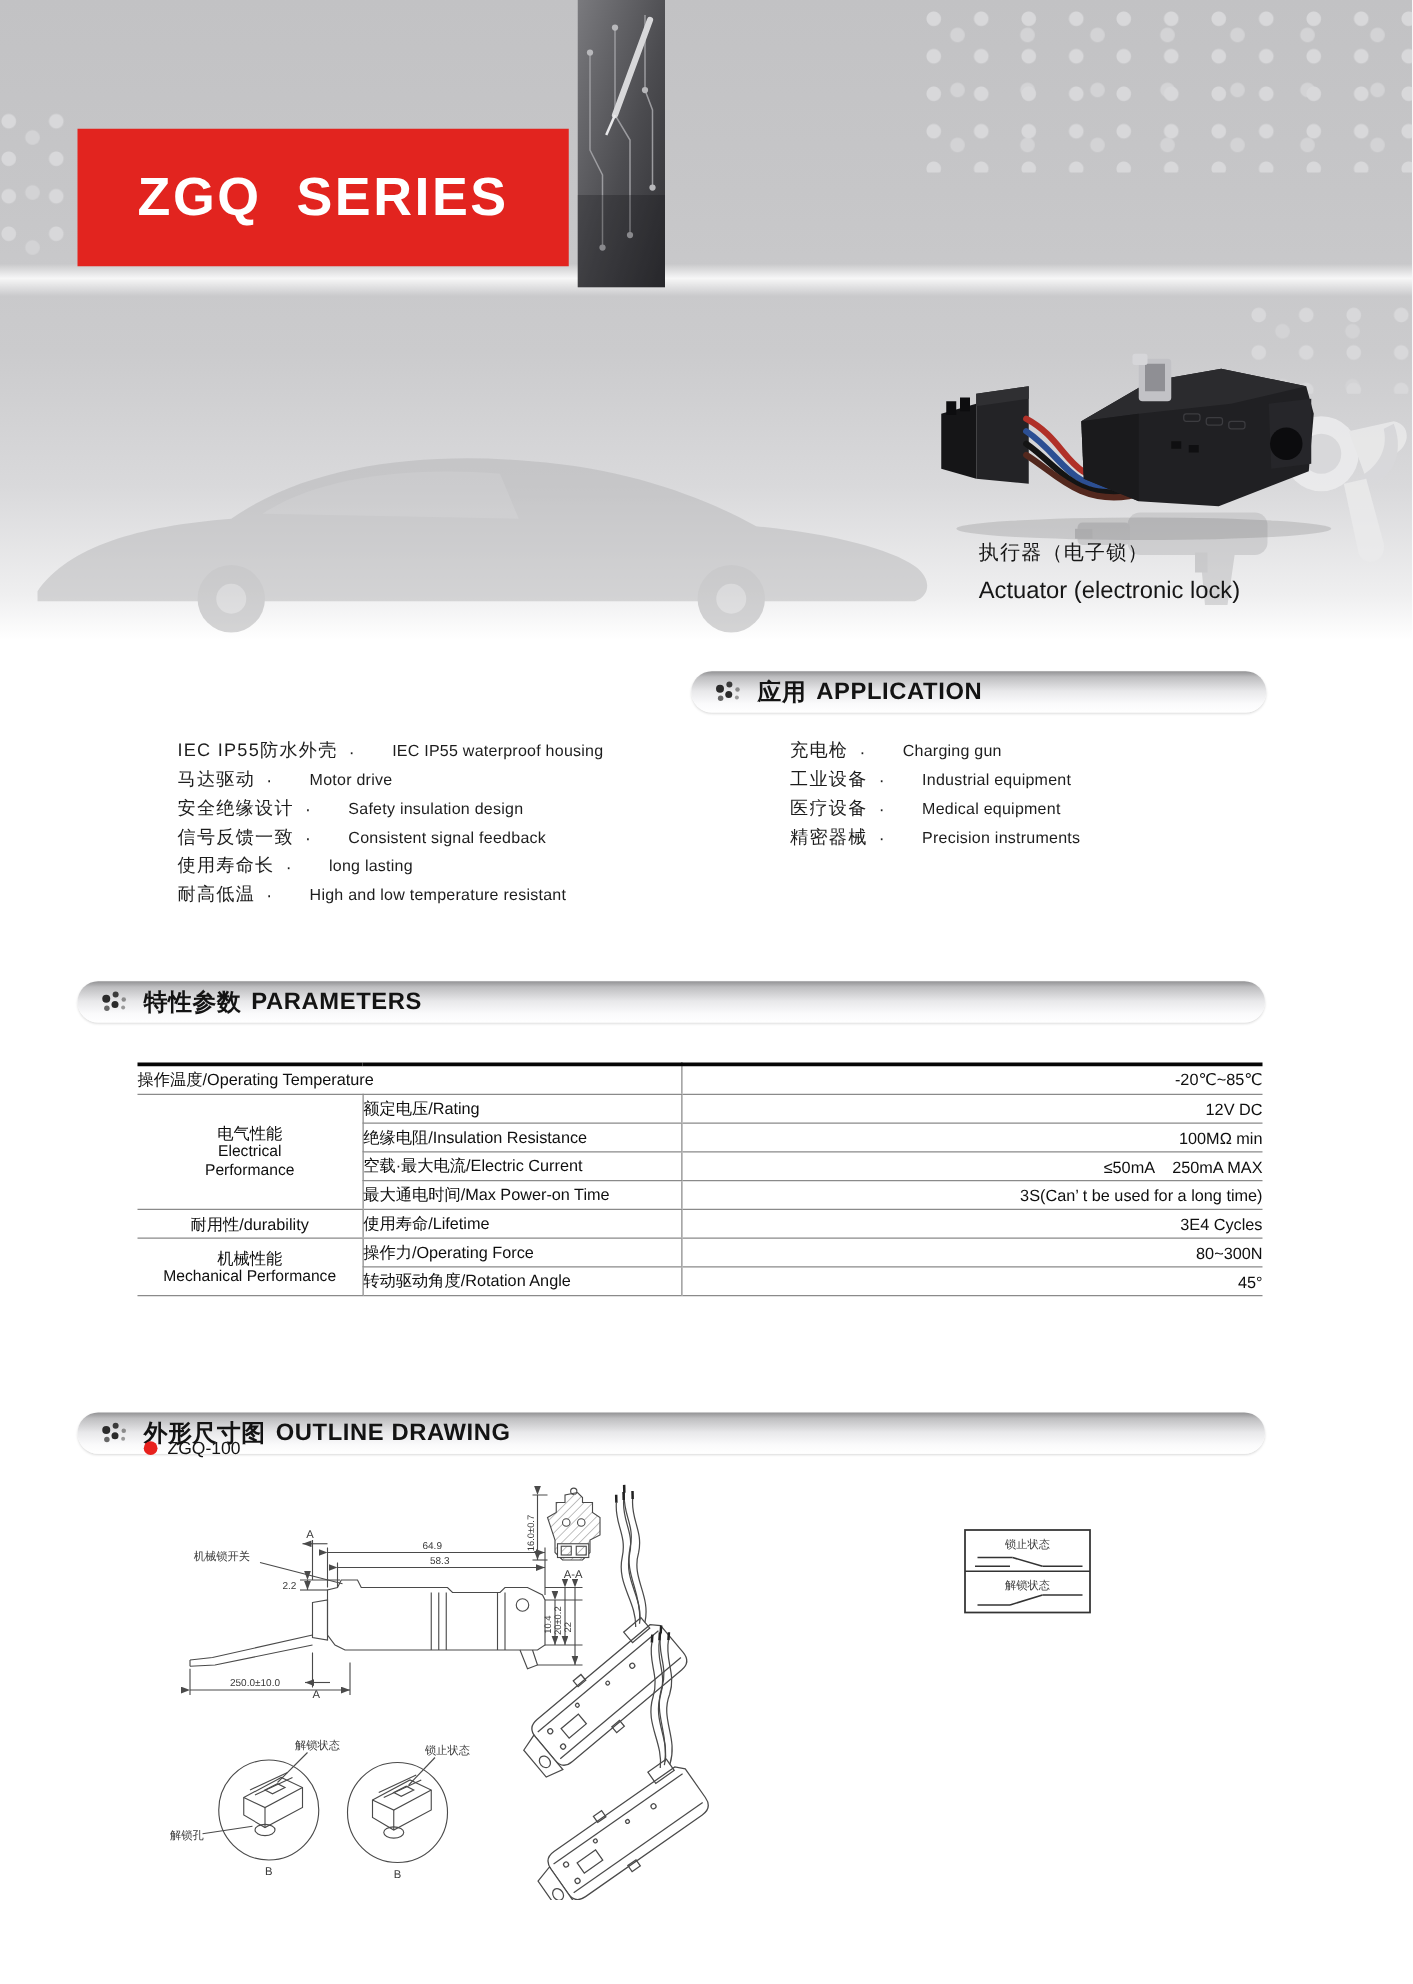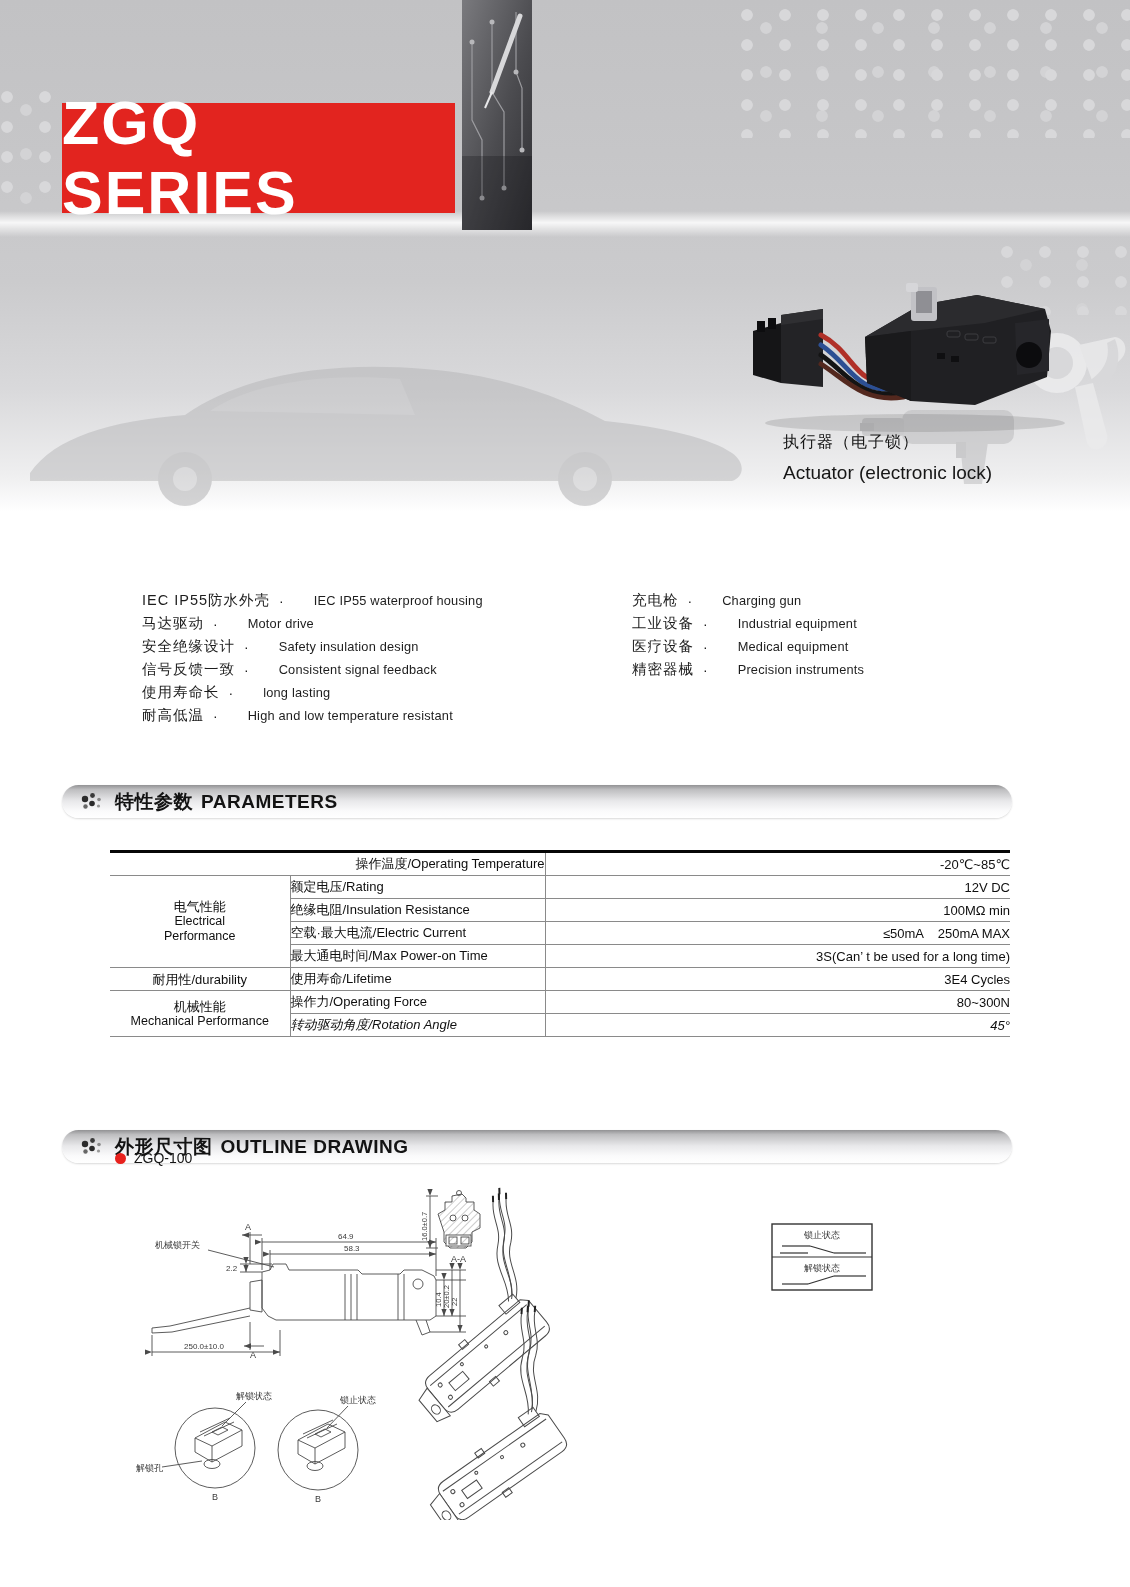--- a/index.html
+++ b/index.html
@@ -12,21 +12,21 @@
     background:linear-gradient(180deg,#c2c2c4 0%,#c6c6c8 30%,#cbcbcd 55%,#d9d9db 76%,#efeff0 93%,#ffffff 100%);}
   .hero-band{position:absolute;left:0;top:211px;width:1130px;height:26px;
     background:linear-gradient(180deg,rgba(255,255,255,0) 0%,rgba(255,255,255,0.85) 45%,rgba(255,255,255,0) 100%);}
   .dots{position:absolute;
     background-image:
       radial-gradient(circle at 7px 7px,#d8d8da 5.4px,rgba(0,0,0,0) 6.2px),
       radial-gradient(circle at 7px 7px,#d3d3d5 5.4px,rgba(0,0,0,0) 6.2px);
     background-size:38px 30px,56px 44px;background-position:0 0,19px 13px;}
   .banner{position:absolute;left:62px;top:103px;width:393px;height:110px;background:#e2241f;
     display:flex;align-items:center;justify-content:center;}
-  .banner-text{color:#ffffff;font-size:61px;font-weight:bold;letter-spacing:2px;word-spacing:14px;}
+  .banner-text{color:#ffffff;font-size:43px;font-weight:bold;letter-spacing:2px;word-spacing:14px;}
   .strip{position:absolute;left:462px;top:0;width:70px;height:230px;}
   .photo{position:absolute;left:715px;top:265px;width:355px;height:175px;}
   .watermark{position:absolute;}
   .pname-zh{position:absolute;left:783px;top:432px;font-size:16px;letter-spacing:1px;color:#161616;}
   .pname-en{position:absolute;left:783px;top:462px;font-size:19px;color:#161616;}
 
   
   .bar{position:absolute;height:33px;border-radius:17px;display:flex;align-items:center;padding-left:18px;box-sizing:border-box;
     background:linear-gradient(180deg,#929294 0%,#bebec0 14%,#e8e8ea 48%,#fafafb 78%,#ffffff 100%);
     box-shadow:0 1px 2px rgba(0,0,0,0.15);}
@@ -46,22 +46,22 @@
   .li .zh{font-size:14.5px;letter-spacing:1px;}
   .li .sep{margin:0 9px;font-size:14px;}
   .li .en{font-size:12.8px;letter-spacing:0.2px;padding-left:21px;}
 
   
   .tablewrap{position:absolute;left:110px;top:850px;}
   table.params{border-collapse:collapse;width:900px;table-layout:fixed;
     border-top:3px solid #060606;border-bottom:1px solid #8a8a8a;}
   table.params td{border-bottom:1px solid #8a8a8a;height:22px;font-size:13px;color:#0f0f0f;
     vertical-align:middle;padding:0;}
-  table.params tr:last-child td{border-bottom:none;font-style:italic;}
-  td.merged{text-align:right;}
+  table.params tr:last-child td{border-bottom:none;}
+  td.merged{text-align:left;}
   td.group{text-align:center;line-height:15px;}
   td.group .gen{font-size:12.5px;}
   td.sub{text-align:left;padding-left:40px;border-left:1px solid #8a8a8a;}
   td.val{text-align:right;padding-left:166px;border-left:1px solid #8a8a8a;white-space:pre;}
 
   
   .model{position:absolute;left:115px;top:1150px;display:flex;align-items:center;}
   .model .bullet{width:11px;height:11px;background:#e8211d;border-radius:50%;margin-right:8px;}
   .model .mtext{font-size:14px;color:#141414;}
   .drawing{position:absolute;left:100px;top:1180px;width:930px;height:340px;}
@@ -162,20 +162,32 @@
         <rect x="222" y="88" width="8" height="6" fill="#0f0f11"></rect>
         <rect x="236" y="91" width="8" height="6" fill="#0f0f11"></rect>
       </g>
     </svg>
 
     <div class="pname-zh">执行器（电子锁）</div>
     <div class="pname-en">Actuator (electronic lock)</div>
   </div>
 
 
+  <div class="bar bar-application">
+    <svg class="dots-icon" width="24" height="22" viewBox="0 0 24 22">
+      <circle cx="5" cy="8" r="3.2" fill="#2b2b2b"></circle>
+        <circle cx="12.5" cy="4.5" r="2.4" fill="#3a3a3a"></circle>
+      <circle cx="19" cy="8.5" r="1.8" fill="#8a8a8a"></circle>
+        <circle cx="5.5" cy="15.5" r="2.2" fill="#666"></circle>
+      <circle cx="12" cy="12.5" r="2.8" fill="#2b2b2b"></circle>
+        <circle cx="18.5" cy="15" r="1.6" fill="#999"></circle>
+    </svg>
+    <span class="bt zh">应用</span>
+    <span class="bt en">APPLICATION</span>
+  </div>
 
   <div class="list feature-list">
     <div class="li">
         <span class="zh">IEC IP55防水外壳</span>
         <span class="sep">·</span>
         <span class="en">IEC IP55 waterproof housing</span>
       </div>
     <div class="li">
         <span class="zh">马达驱动</span>
         <span class="sep">·</span>

